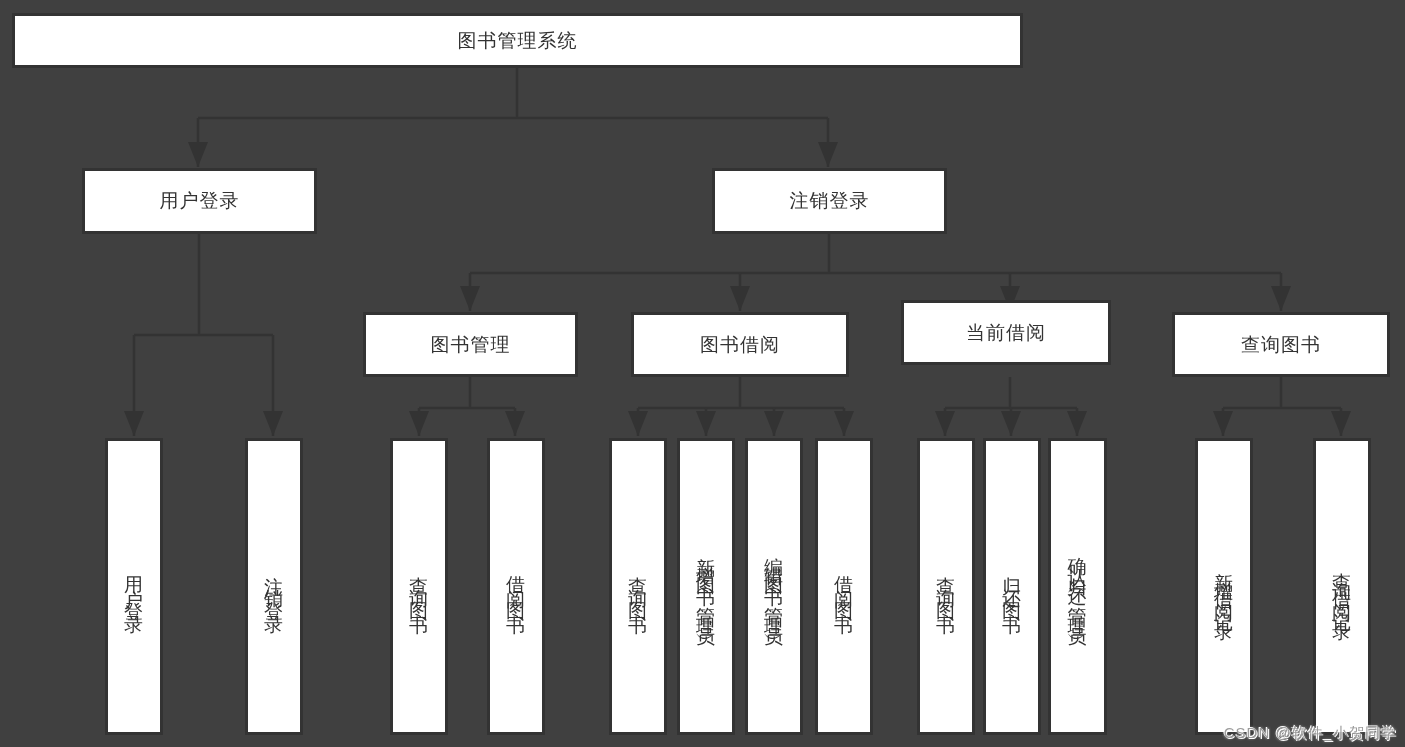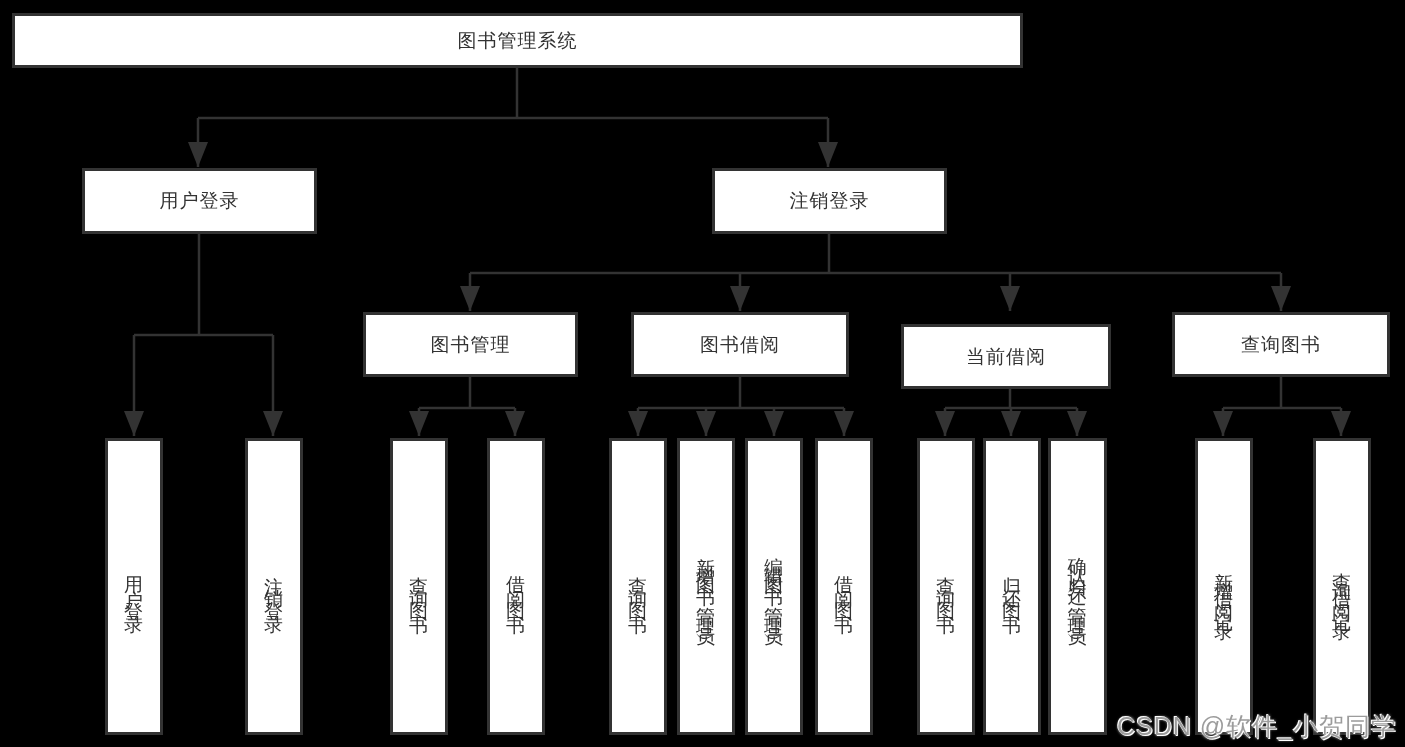--- a/index.html
+++ b/index.html
@@ -1,19 +1,19 @@
 <!DOCTYPE html>
 <html><head>
 <meta charset="utf-8">
 <style>
   html,body{margin:0;padding:0;background:#ffffff;}
   .canvas{
     position:relative;
     width:1405px;height:747px;
-    background:#000000;
+    background:#404040;
     font-family:"Liberation Sans", sans-serif;
     color:#333333;
     overflow:hidden;
   }
   .connectors{position:absolute;left:0;top:0;width:1405px;height:747px;pointer-events:none;}
   .box{
     position:absolute;
     box-sizing:border-box;
     border:3px solid #333333;
     background:#ffffff;
@@ -35,21 +35,21 @@
     font-size:19px;
     letter-spacing:13px;
     line-height:1;
     display:block;
   }
   .vtext.long{letter-spacing:10px;}
   .watermark{
     position:absolute;
     right:8px;
     bottom:4px;
-    font-size:25px;
+    font-size:15px;
     color:#9c9c9c;
     letter-spacing:1px;
     text-shadow:0 0 3px #ffffff, 1px 1px 0 #ffffff, -1px -1px 0 #ffffff;
     z-index:5;
     white-space:nowrap;
     text-align:center;
   }
 </style>
 </head>
 <body>
@@ -104,21 +104,21 @@
   <div class="box" style="left:712px;top:168px;width:235px;height:66px">
     <span>注销登录</span>
   </div>
 
   <div class="box" style="left:363px;top:312px;width:215px;height:65px">
     <span>图书管理</span>
   </div>
   <div class="box" style="left:631px;top:312px;width:218px;height:65px">
     <span>图书借阅</span>
   </div>
-  <div class="box" style="left:901px;top:324px;width:210px;height:65px">
+  <div class="box" style="left:901px;top:300px;width:210px;height:65px">
     <span>当前借阅</span>
   </div>
   <div class="box" style="left:1172px;top:312px;width:218px;height:65px">
     <span>查询图书</span>
   </div>
 
   <div class="box leaf" style="left:105px">
     <span class="vtext">用户登录</span>
   </div>
   <div class="box leaf" style="left:245px">

